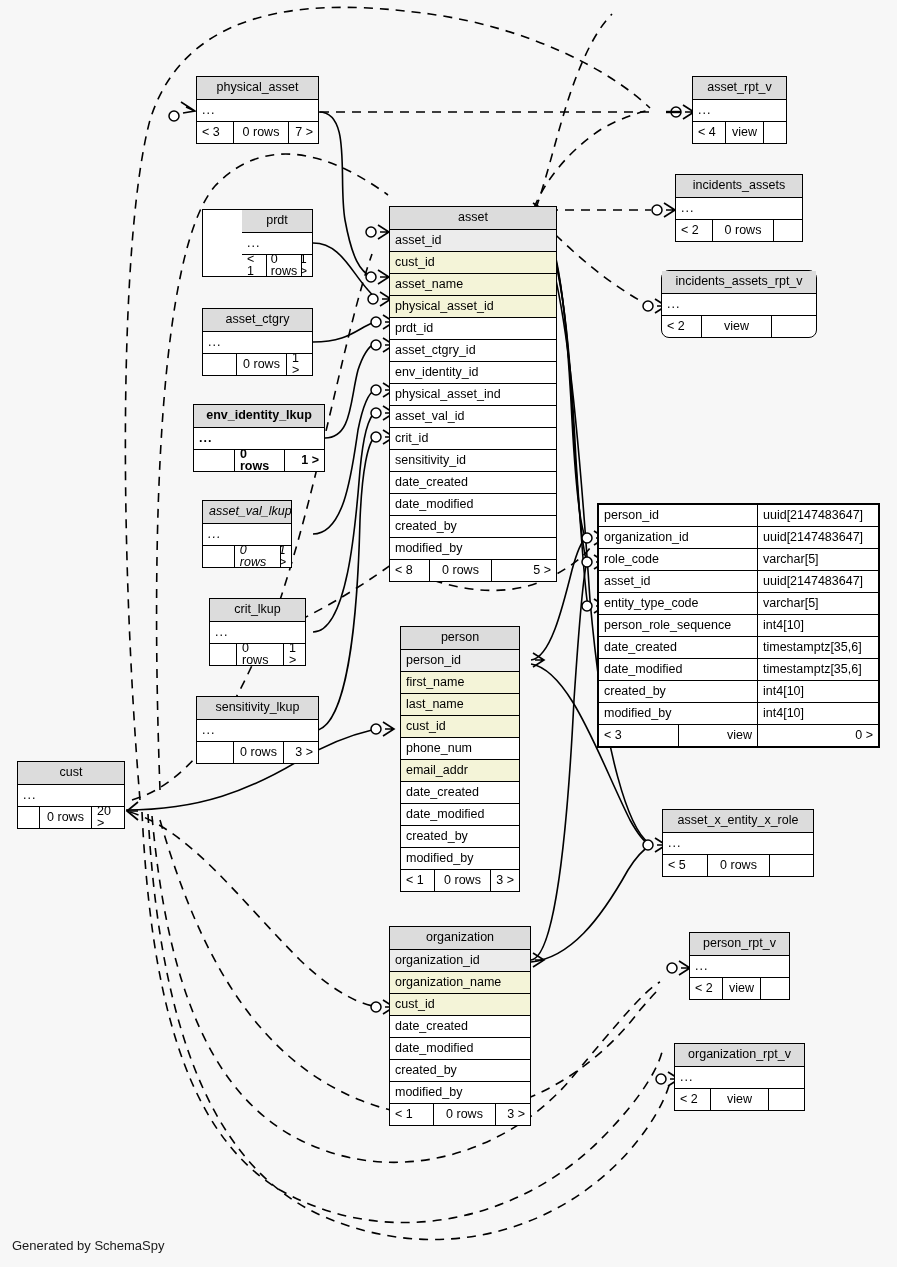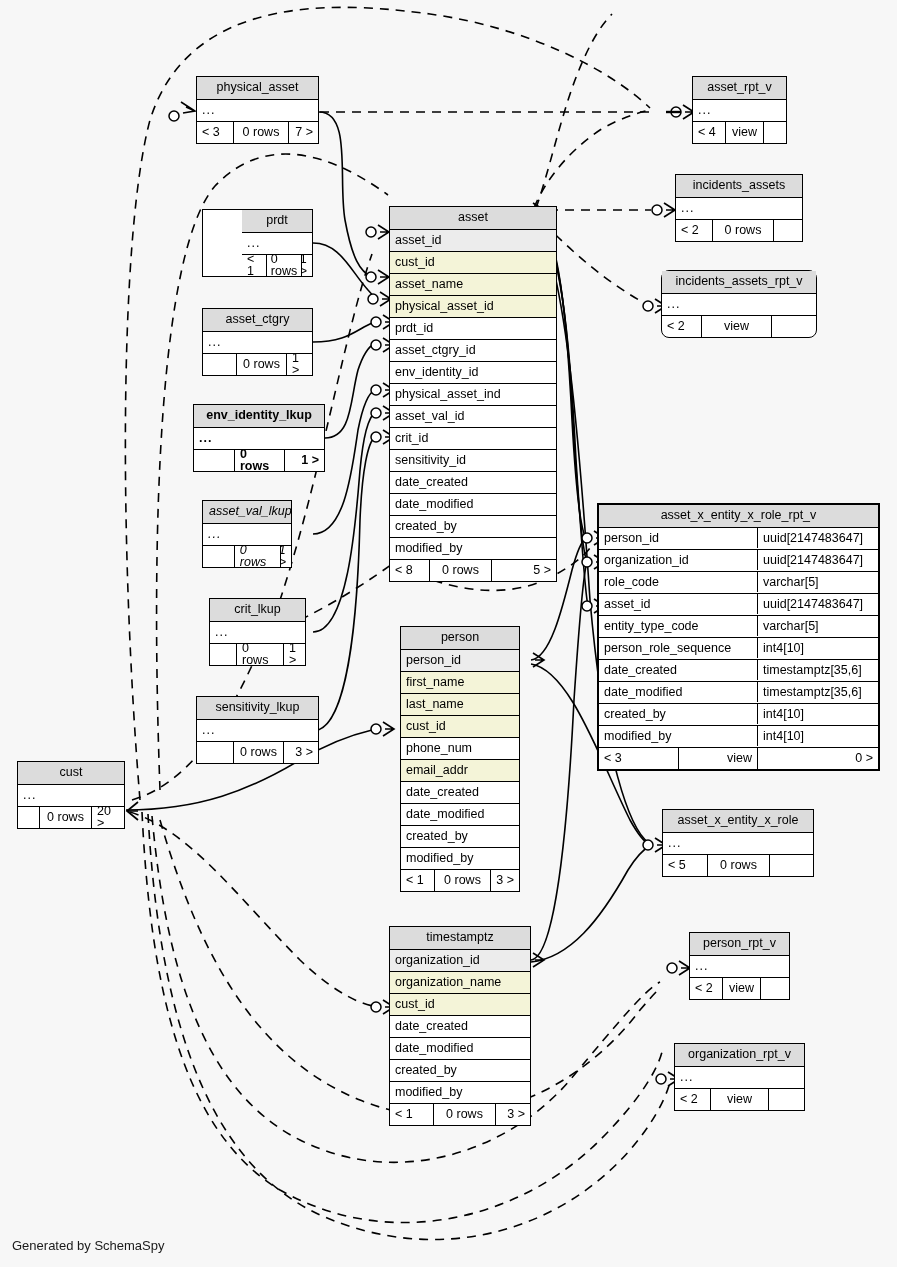--- a/index.html
+++ b/index.html
@@ -359,39 +359,38 @@
       <div class="row">modified_by</div>
     </div>
     <div class="foot">
       <div class="f-left" style="width:34px">&lt; 1</div>
       <div class="f-mid" style="width:56px">0 rows</div>
       <div class="f-right" style="flex:1">3 &gt;</div>
     </div>
   </div>
 
   <div class="tbl" style="left:389px;top:926px;width:142px;">
-    <div class="title">timestamptz</div>
+    <div class="title">organization</div>
     <div>
       <div class="row pk">organization_id</div>
       <div class="row idx">organization_name</div>
       <div class="row idx">cust_id</div>
       <div class="row">date_created</div>
       <div class="row">date_modified</div>
       <div class="row">created_by</div>
       <div class="row">modified_by</div>
     </div>
     <div class="foot">
       <div class="f-left" style="width:44px">&lt; 1</div>
       <div class="f-mid" style="width:62px">0 rows</div>
       <div class="f-right" style="flex:1">3 &gt;</div>
     </div>
   </div>
 
   <div class="tbl thick" style="left:597px;top:503px;width:283px;">
-    <div class="title">asset_x_entity_x_role_rpt_v</div>
     <div>
       <div class="row typed">
         <div class="cname" style="width:159px">person_id</div>
         <div class="ctype">uuid[2147483647]</div>
       </div>
       <div class="row typed">
         <div class="cname" style="width:159px">organization_id</div>
         <div class="ctype">uuid[2147483647]</div>
       </div>
       <div class="row typed">

